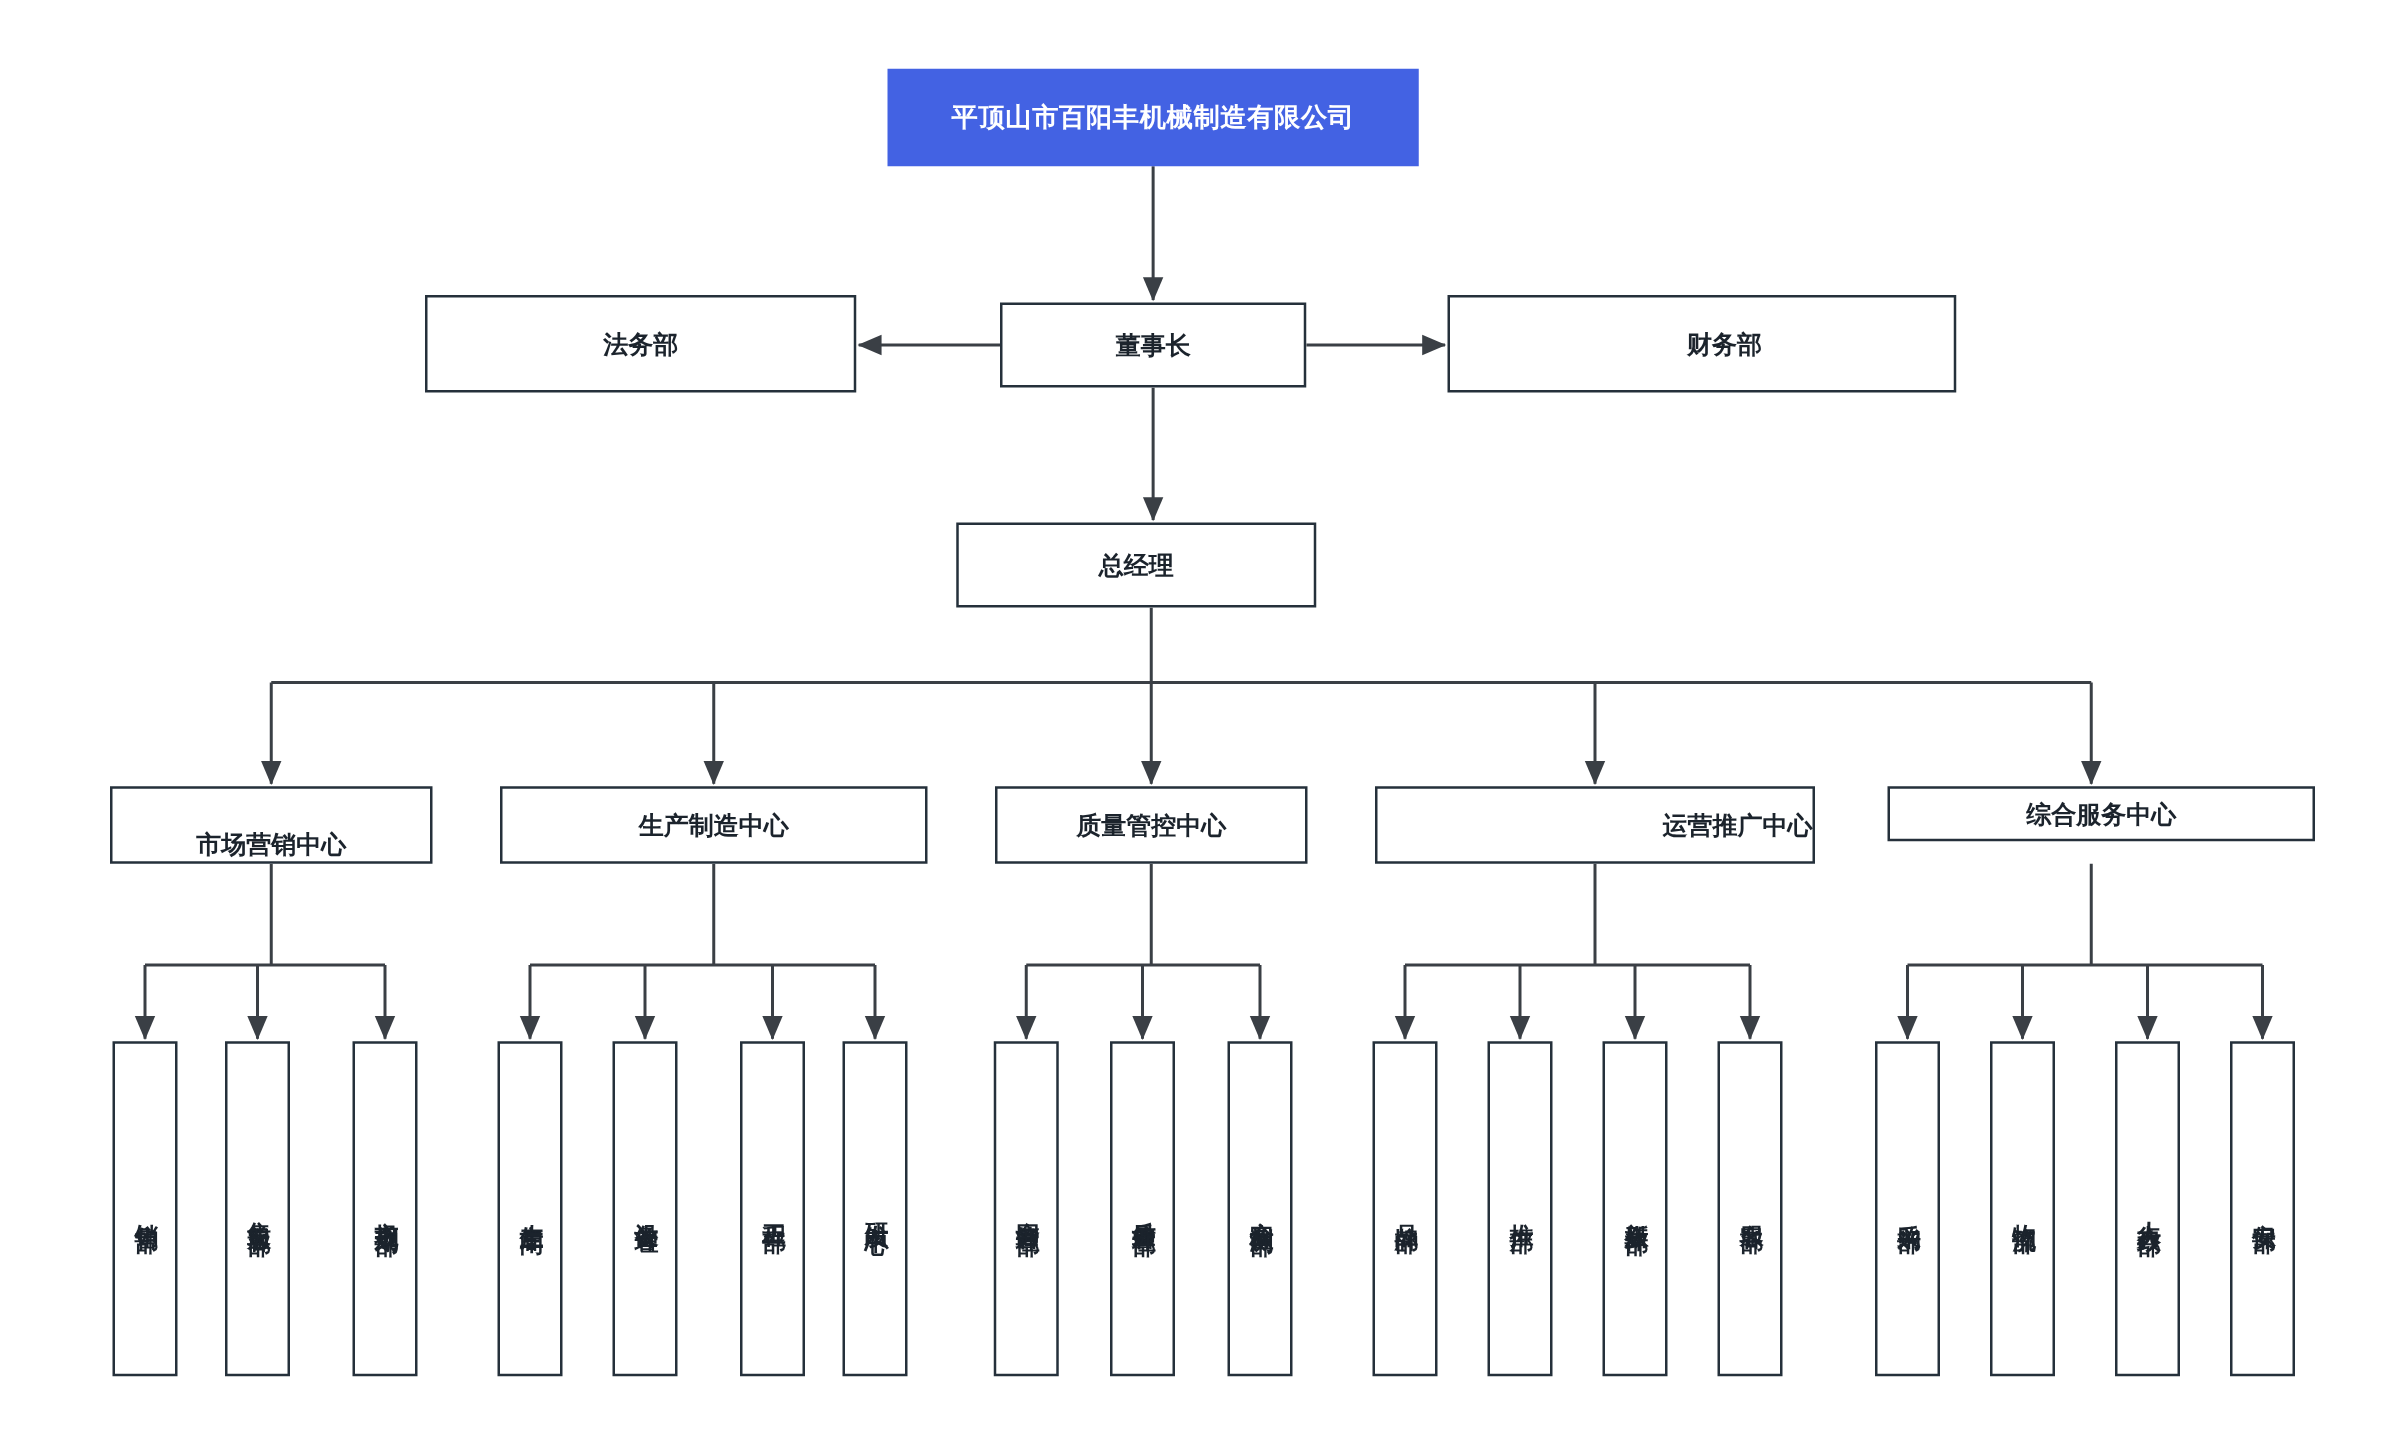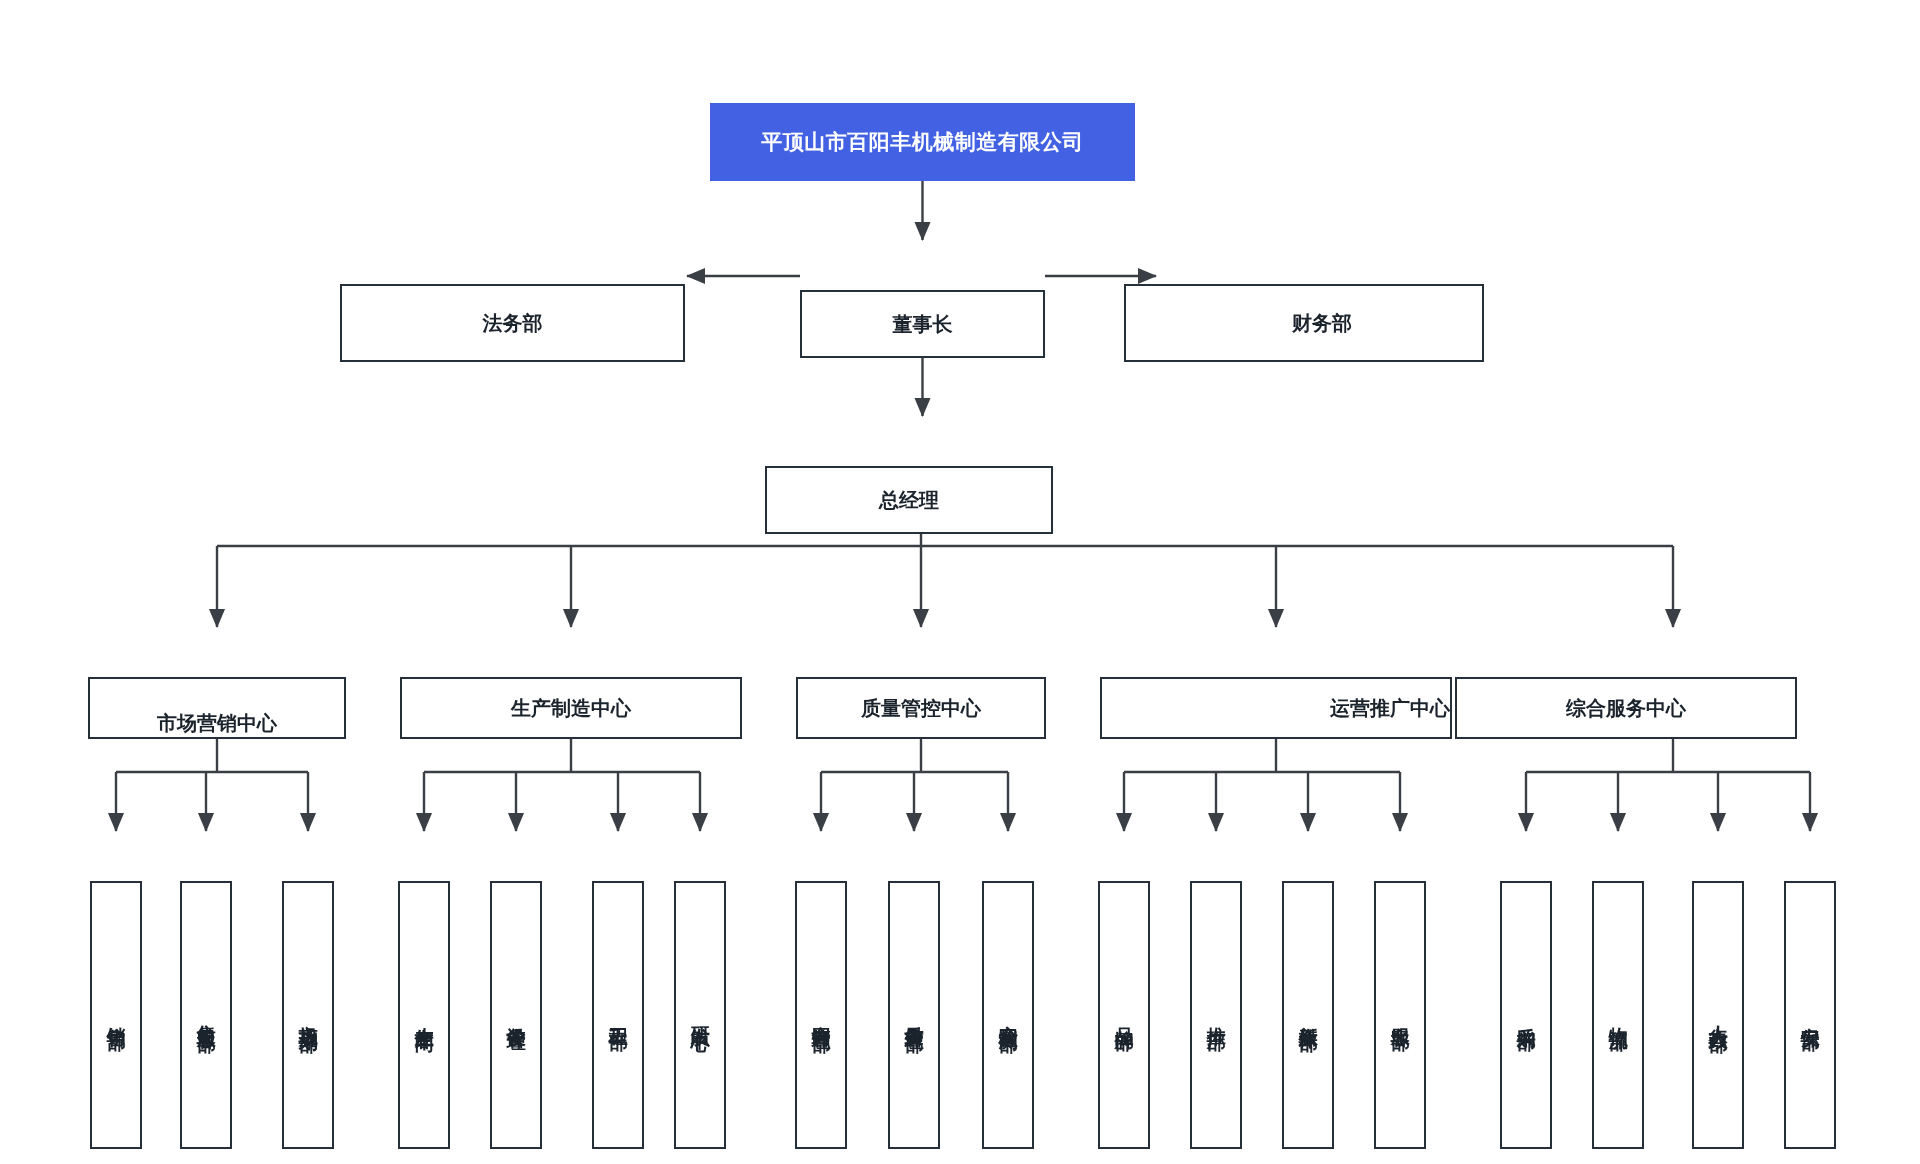--- a/index.html
+++ b/index.html
@@ -30,21 +30,20 @@
     position: absolute;
     box-sizing: border-box;
     border: 2px solid #25303b;
     background: #ffffff;
     display: flex;
     align-items: center;
     justify-content: center;
     color: #1b232c;
     font-weight: bold;
     z-index: 2;
-    margin-top: 48px;
   }
   .node.root {
     background: #4362e3;
     border: none;
     color: #ffffff;
     font-size: 21px;
     letter-spacing: 0.5px;
   }
   .node.lvl2 {
     font-size: 20px;
@@ -120,21 +119,21 @@
   <div id="nodes">
       <div class="node root" style="left: 710px; top: 55px; width: 425px; height: 78px;">
         <span>平顶山市百阳丰机械制造有限公司</span>
       </div>
       <div class="node lvl2" style="left: 340px; top: 236px; width: 345px; height: 78px;">
         <span>法务部</span>
       </div>
       <div class="node lvl2" style="left: 800px; top: 242px; width: 245px; height: 68px;">
         <span>董事长</span>
       </div>
-      <div class="node lvl2" style="left: 1124px; top: 236px; width: 360px; height: 78px; padding-left: 36px;">
+      <div class="node lvl2" style="left: 1158px; top: 236px; width: 407px; height: 78px; padding-left: 36px;">
         <span>财务部</span>
       </div>
       <div class="node lvl2" style="left: 765px; top: 418px; width: 288px; height: 68px;">
         <span>总经理</span>
       </div>
       <div class="node lvl3" style="left: 88px; top: 629px; width: 258px; height: 62px; align-items: flex-end;">
         <span>市场营销中心</span>
       </div>
       <div class="node leaf" style="left: 90px; top: 833px; width: 52px; height: 268px;">
         <span class="vtext">销售部</span>
@@ -180,21 +179,21 @@
       </div>
       <div class="node leaf" style="left: 1190px; top: 833px; width: 52px; height: 268px;">
         <span class="vtext">推广部</span>
       </div>
       <div class="node leaf" style="left: 1282px; top: 833px; width: 52px; height: 268px;">
         <span class="vtext">新媒体部</span>
       </div>
       <div class="node leaf" style="left: 1374px; top: 833px; width: 52px; height: 268px;">
         <span class="vtext">客服部</span>
       </div>
-      <div class="node lvl3" style="left: 1455px; top: 629px; width: 342px; height: 62px;">
+      <div class="node lvl3" style="left: 1510px; top: 629px; width: 342px; height: 44px;">
         <span>综合服务中心</span>
       </div>
       <div class="node leaf" style="left: 1500px; top: 833px; width: 52px; height: 268px;">
         <span class="vtext">采购部</span>
       </div>
       <div class="node leaf" style="left: 1592px; top: 833px; width: 52px; height: 268px;">
         <span class="vtext">物流部</span>
       </div>
       <div class="node leaf" style="left: 1692px; top: 833px; width: 52px; height: 268px;">
         <span class="vtext">人力行政部</span>

